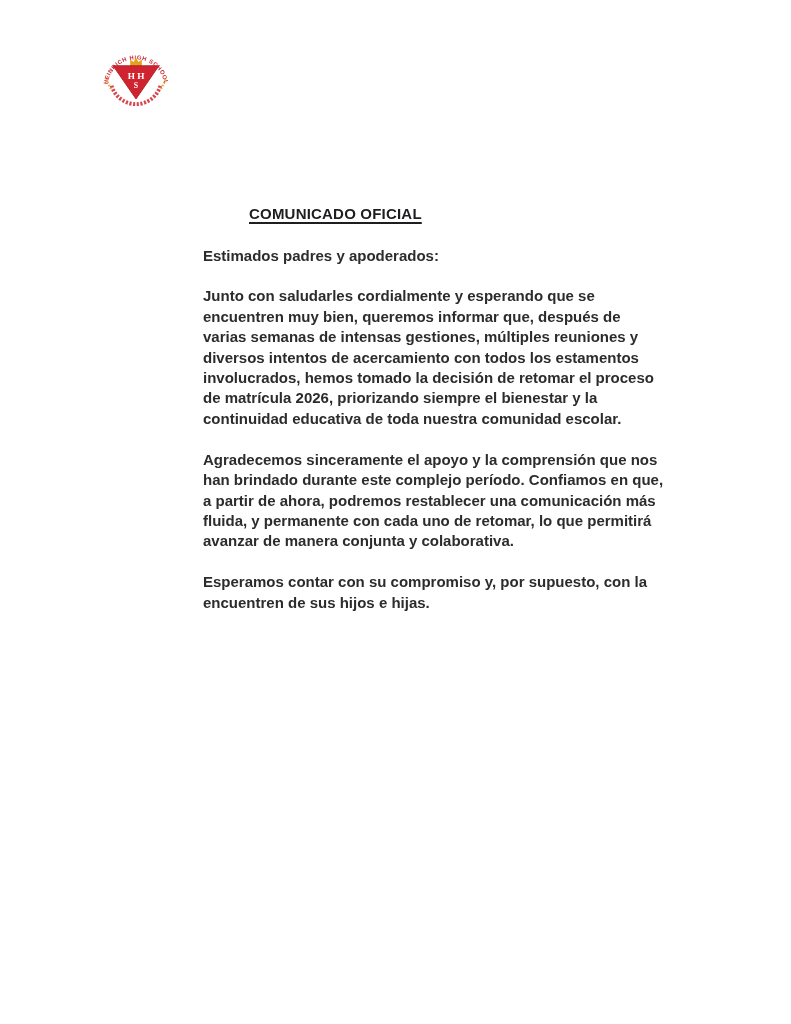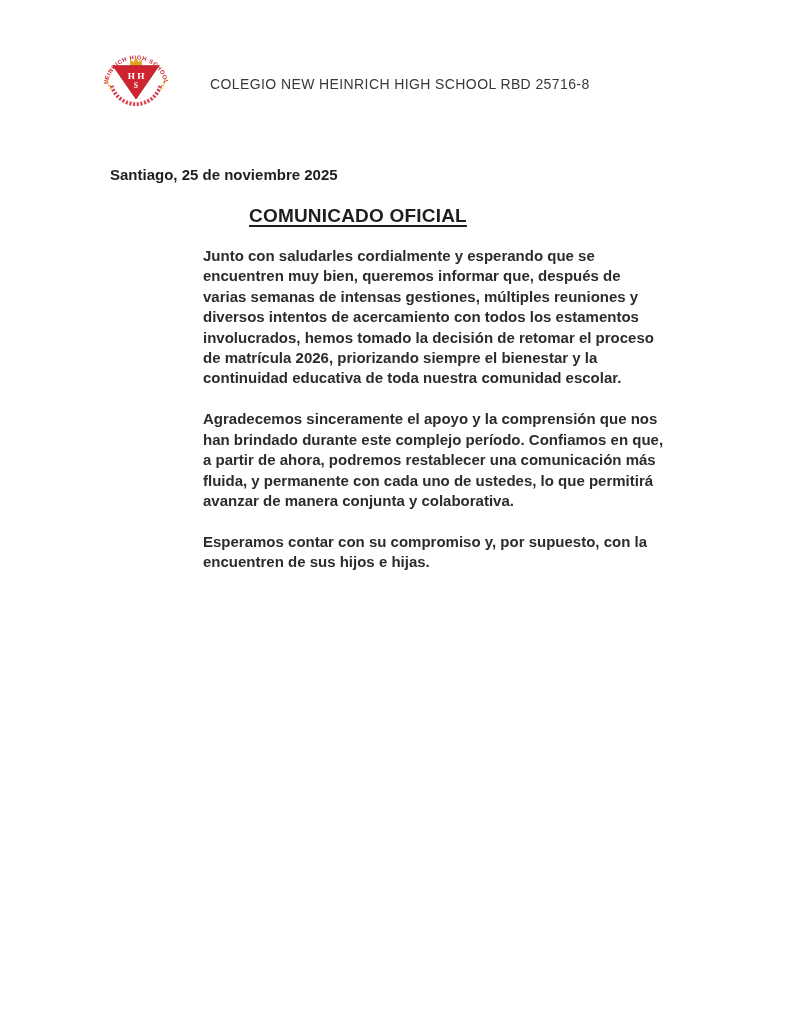--- a/index.html
+++ b/index.html
@@ -42,21 +42,21 @@
     position: absolute;
     left: 110px; top: 166px;
     font-size: 15px;
     font-weight: bold;
     color: #1e1e20;
     white-space: pre;
   }
   .doc-title {
     position: absolute;
     left: 249px; top: 205px;
-    font-size: 19px;
+    font-size: 15px;
     font-weight: bold;
     color: #1e1e20;
     text-decoration: underline;
     text-underline-offset: 3px;
     text-decoration-thickness: 1.5px;
     letter-spacing: 0.2px;
     white-space: pre;
   }
   .letter {
     position: absolute;
@@ -116,37 +116,36 @@
       <path d="M 68 40 A 30 30 0 0 1 63 51" fill="none" stroke="var(--logo-gold, #e4a31e)" stroke-width="2.4" stroke-dasharray="1.6 1.6" opacity="0.8"></path>
 
       <path d="M 32 27 L 32 20 L 35.5 22.5 L 38 18 L 40.5 22.5 L 44 20 L 44 27 Z" fill="var(--logo-gold, #e4a31e)"></path>
 
       <path d="M 14.5 26.5 L 61.5 26.5 L 38 60.5 Z" fill="var(--logo-red, #cf2430)" stroke="#b51d28" stroke-width="1"></path>
 
       <text class="logo-monogram" x="38" y="40" font-size="9.5" text-anchor="middle">H H</text>
       <text class="logo-monogram" x="38" y="49" font-size="8" text-anchor="middle">S</text>
     </svg>
 
-    <div class="school-name">COLEGIO NEW HEINRICH HIGH SCHOOL RBD 25716-8</div>
   </div>
 
-  <div class="date-line">Santiago, 25 de noviembre 2025</div>
 
   <div class="doc-title">COMUNICADO OFICIAL</div>
 
   <div class="letter">
+    <p class="salutation">Estimados padres y apoderados:</p>
     <p class="para">Junto con saludarles cordialmente y esperando que se
 encuentren muy bien, queremos informar que, después de
 varias semanas de intensas gestiones, múltiples reuniones y
 diversos intentos de acercamiento con todos los estamentos
 involucrados, hemos tomado la decisión de retomar el proceso
 de matrícula 2026, priorizando siempre el bienestar y la
 continuidad educativa de toda nuestra comunidad escolar.</p>
     <p class="para">Agradecemos sinceramente el apoyo y la comprensión que nos
 han brindado durante este complejo período. Confiamos en que,
 a partir de ahora, podremos restablecer una comunicación más
-fluida, y permanente con cada uno de ustedes, lo que permitirá
+fluida, y permanente con cada uno de retomar, lo que permitirá
 avanzar de manera conjunta y colaborativa.</p>
     <p class="para">Esperamos contar con su compromiso y, por supuesto, con la
 encuentren de sus hijos e hijas.</p>
   </div>
 
 </div>
 
 </body></html>

